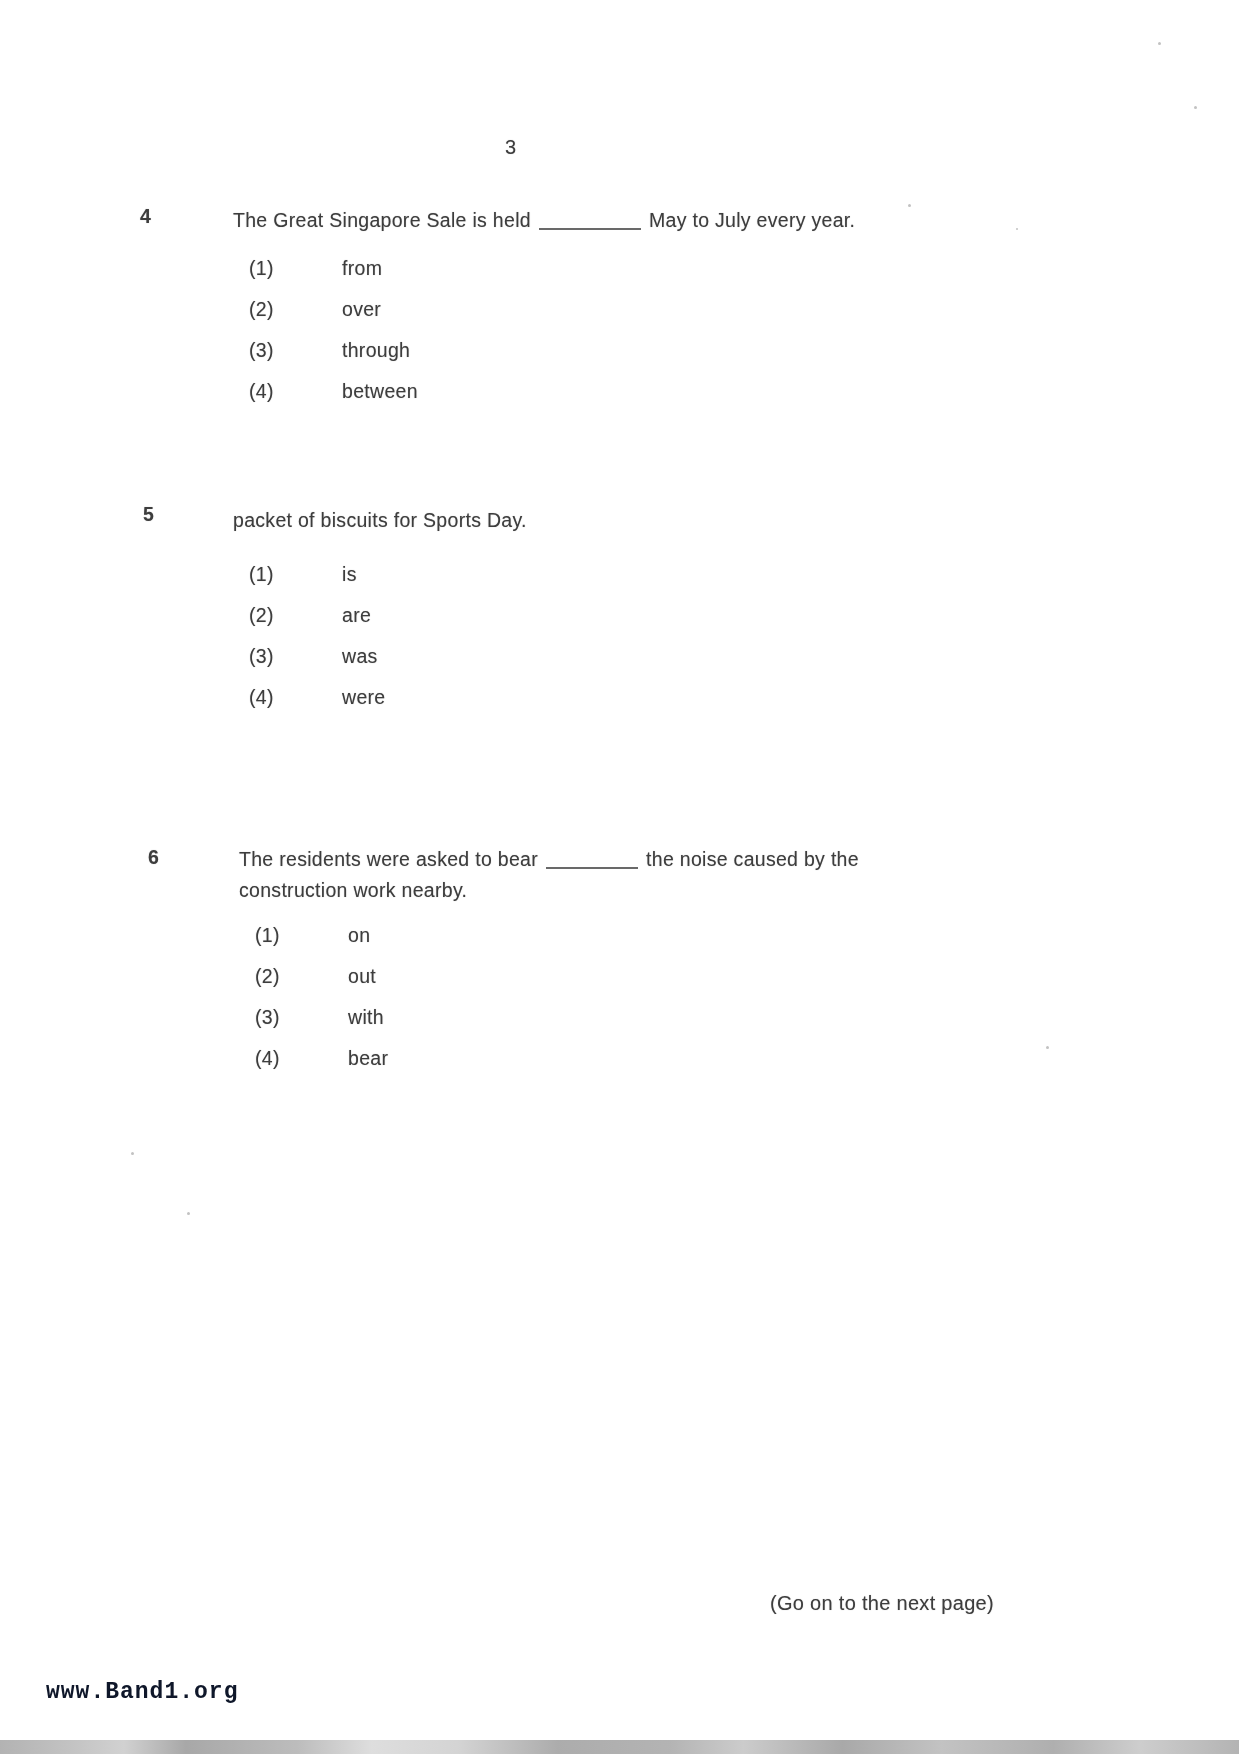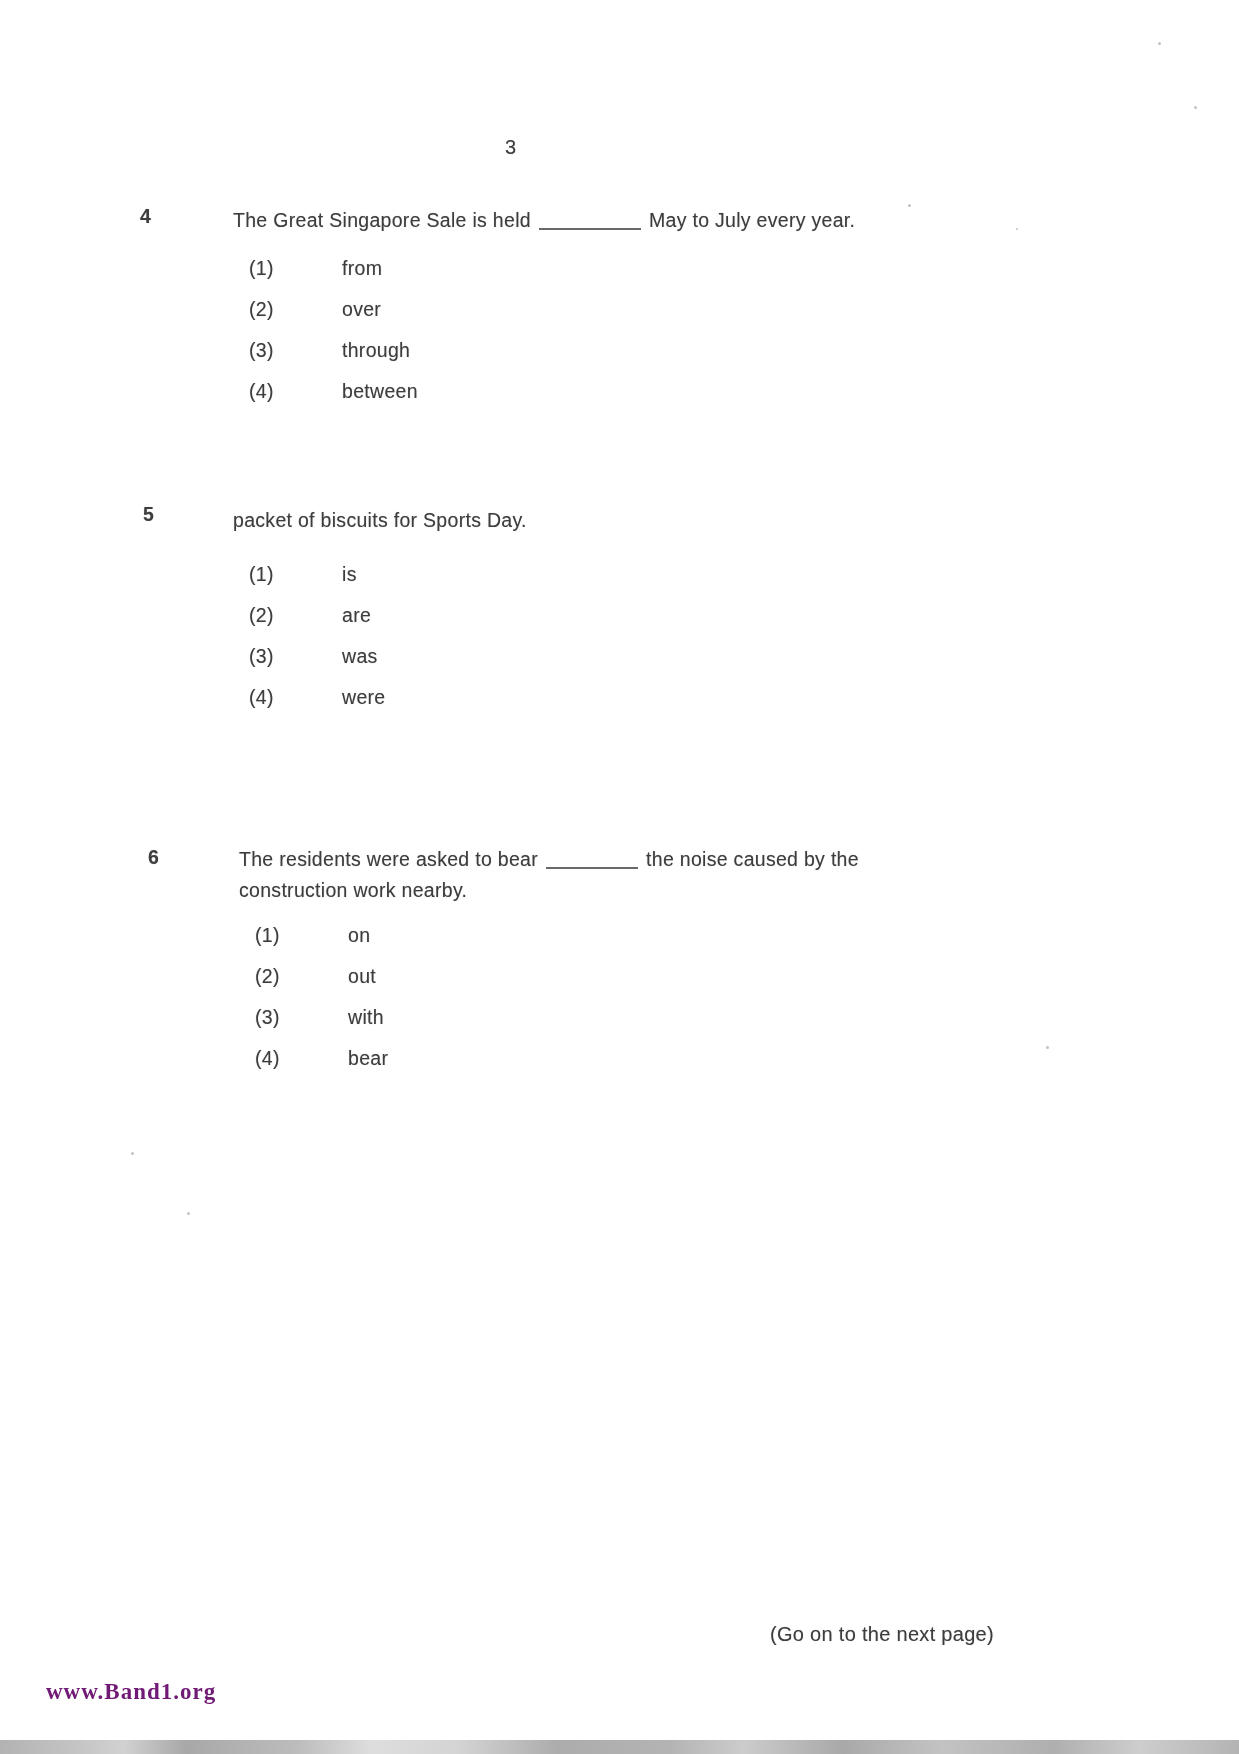--- a/index.html
+++ b/index.html
@@ -59,30 +59,29 @@
   .opt-num {
     display: inline-block;
     width: 93px;
     flex: 0 0 93px;
   }
   .footer-note {
     position: absolute;
     left: 770px;
     top: 1592px;
     font-size: 20px;
-    margin-top: 31px;
   }
   .watermark {
     position: absolute;
     left: 46px;
     top: 1679px;
-    font-family: Liberation Serif, serif;
+    font-family: Liberation Mono, monospace;
     font-size: 23px;
     font-weight: 600;
-    color: #701a75;
+    color: #0f172a;
     letter-spacing: 1px;
   }
   .scan-strip {
     position: absolute;
     left: 0;
     bottom: 0;
     width: 1239px;
     height: 14px;
     background: linear-gradient(90deg,
       #aaaaaa 0%, #bdbdbd 6%, #cccccc 10%, #9e9e9e 15%,

